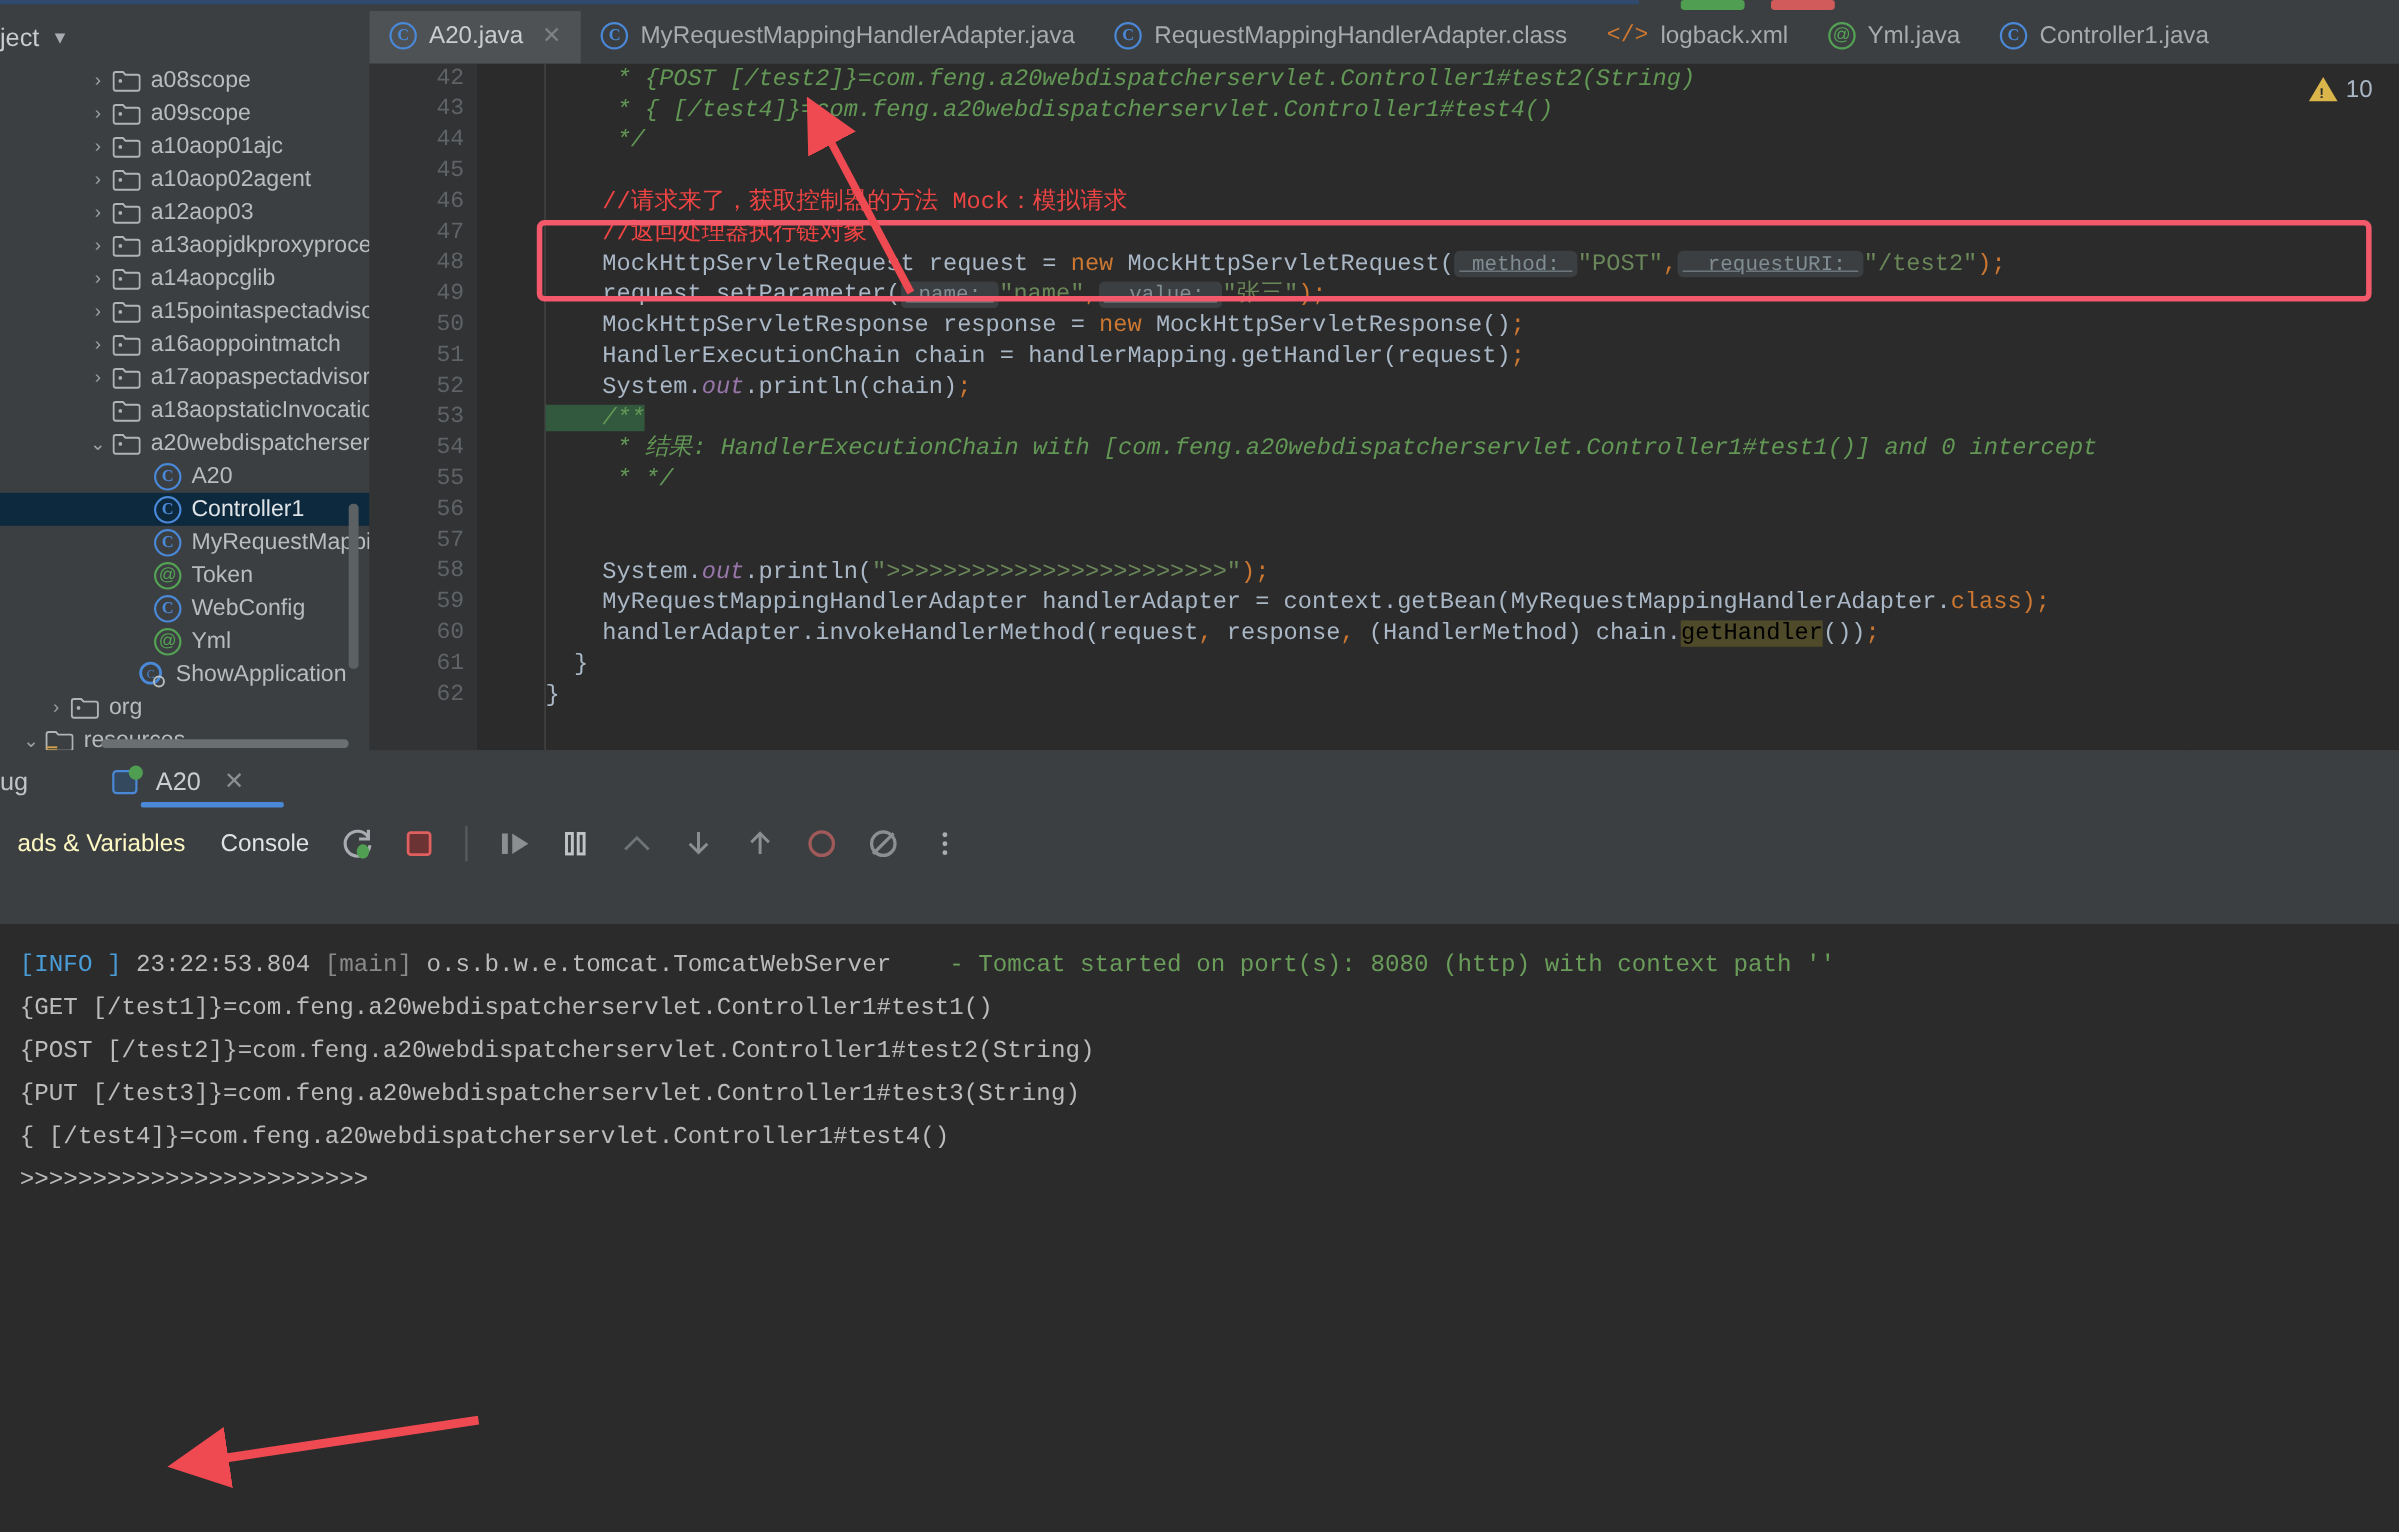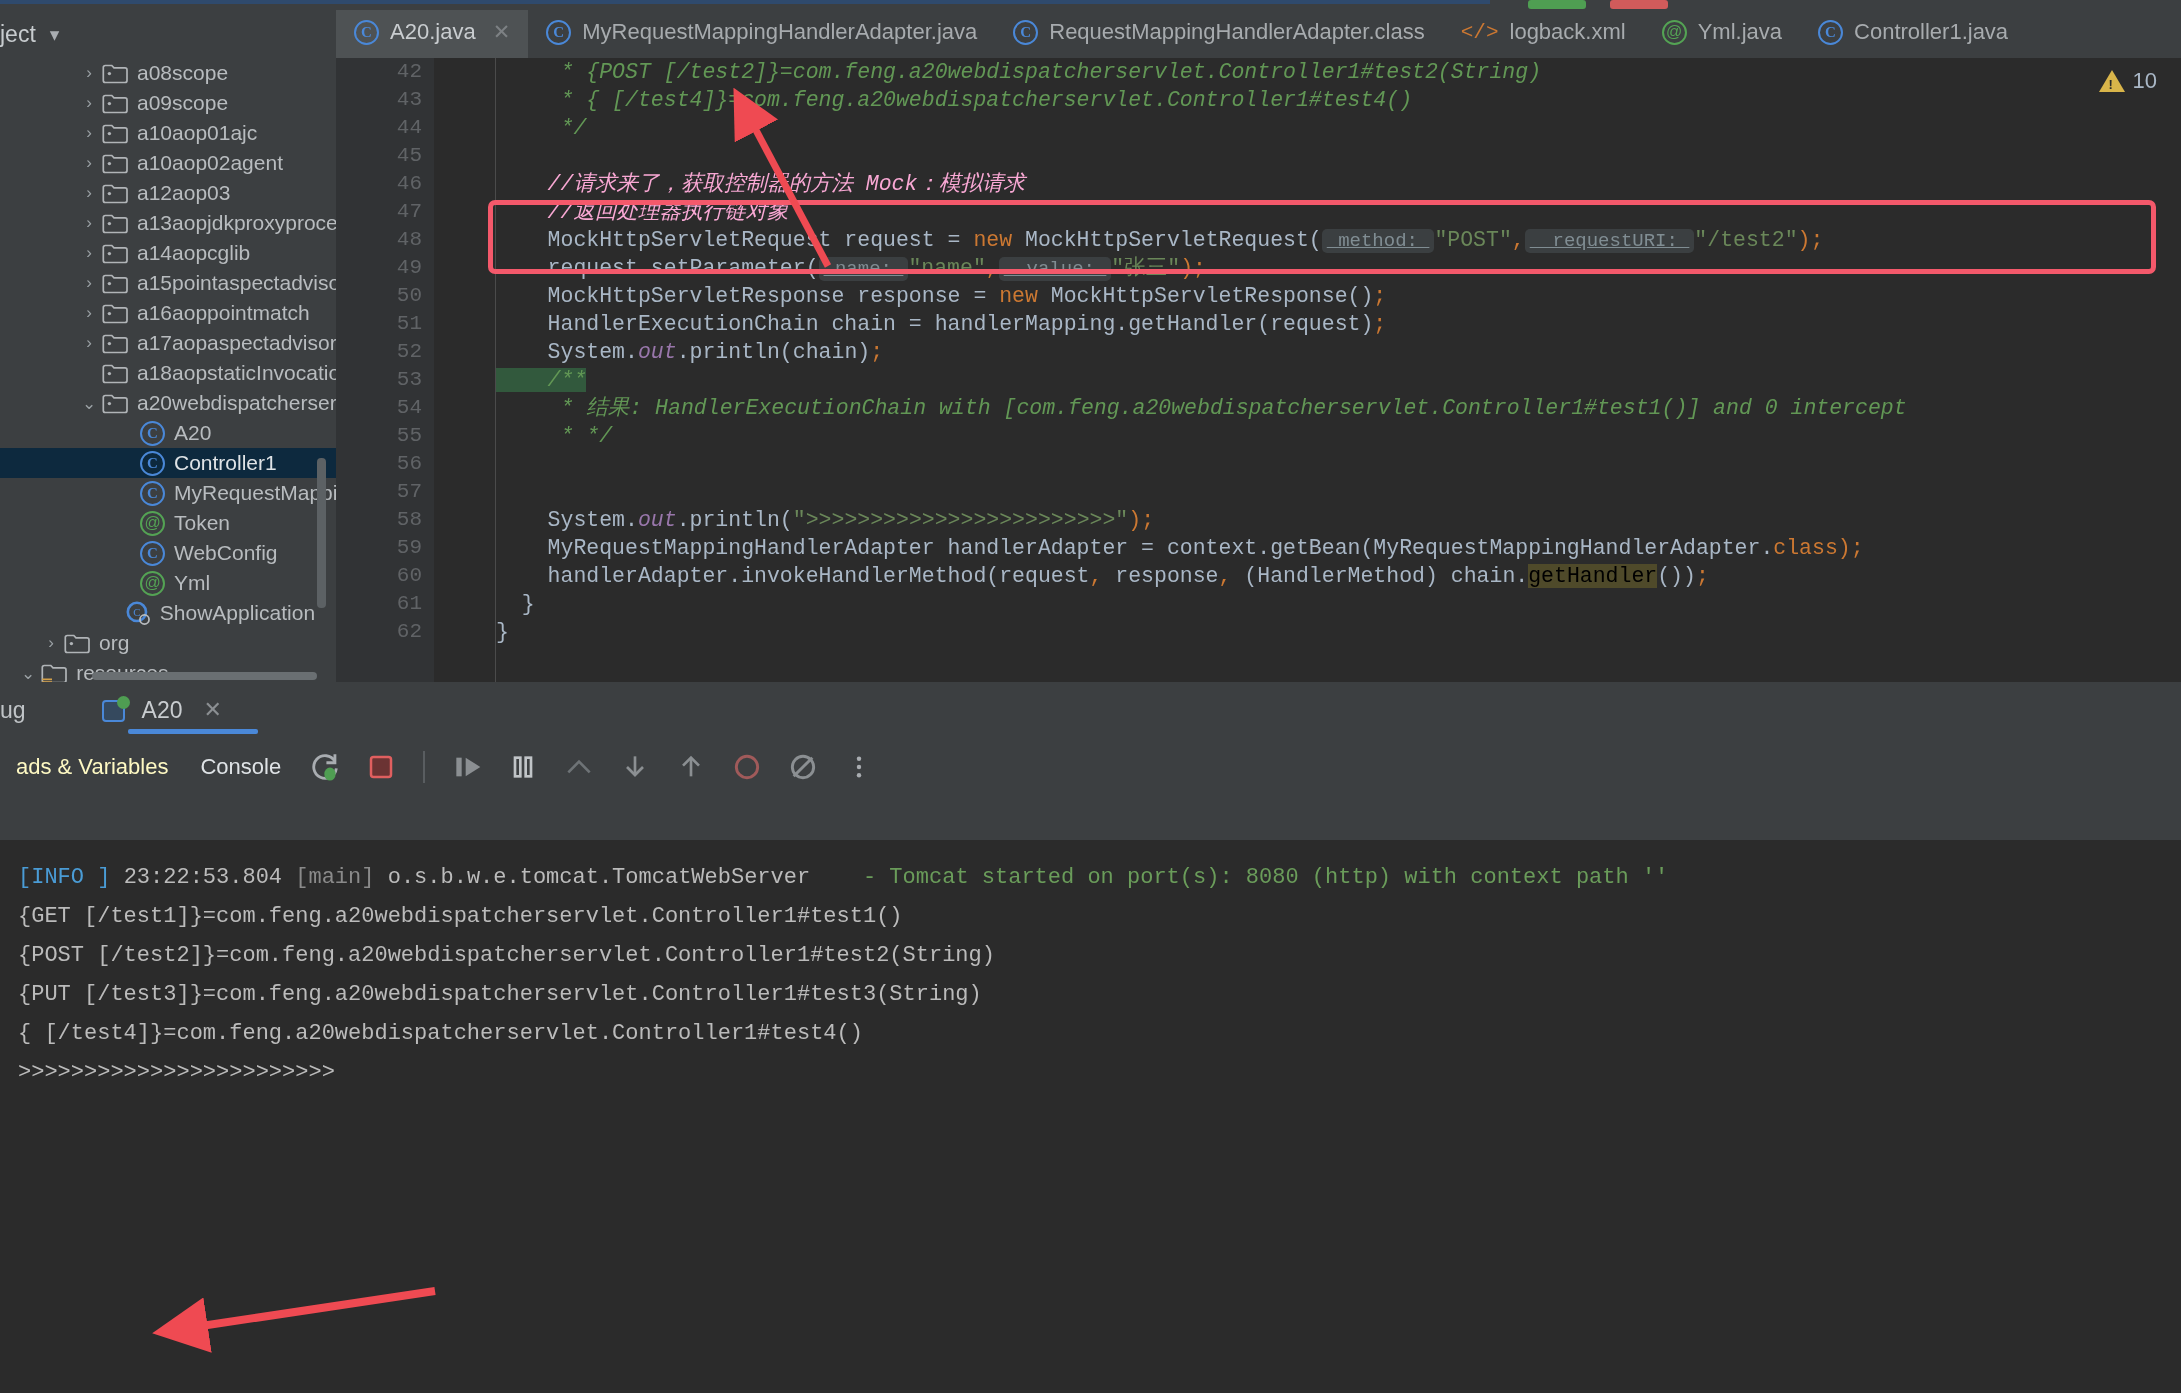--- a/index.html
+++ b/index.html
@@ -107,21 +107,21 @@
   .lno {
     height: 28px; line-height: 28px; text-align: right; padding-right: 12px;
     color: #606366; font-size: 21px; font-family: "Liberation Mono", monospace;
   }
   .code {
     position: absolute; left: 160px; top: 0; width: 1690px;
     font-family: "Liberation Mono", monospace; font-size: 21.5px;
   }
   .cl { height: 28px; line-height: 28px; white-space: pre; }
   .cmt { color: #629755; font-style: italic; }
-  .cmt2 { color: #f9a8d4; font-style: italic; }
+  .cmt2 { color: #ef4444; }
   .kw { color: #cc7832; }
   .str { color: #6a8759; }
   .fld { color: #9876aa; font-style: italic; }
   .plain { color: #a9b7c6; }
   .hint {
     background: #3b3f41; color: #808d93; border-radius: 5px;
     padding: 1px 5px; font-size: 19px; text-decoration: underline;
   }
   .hl { background: #4f4a2a; }
   .hl2 { background: #32593d; }

